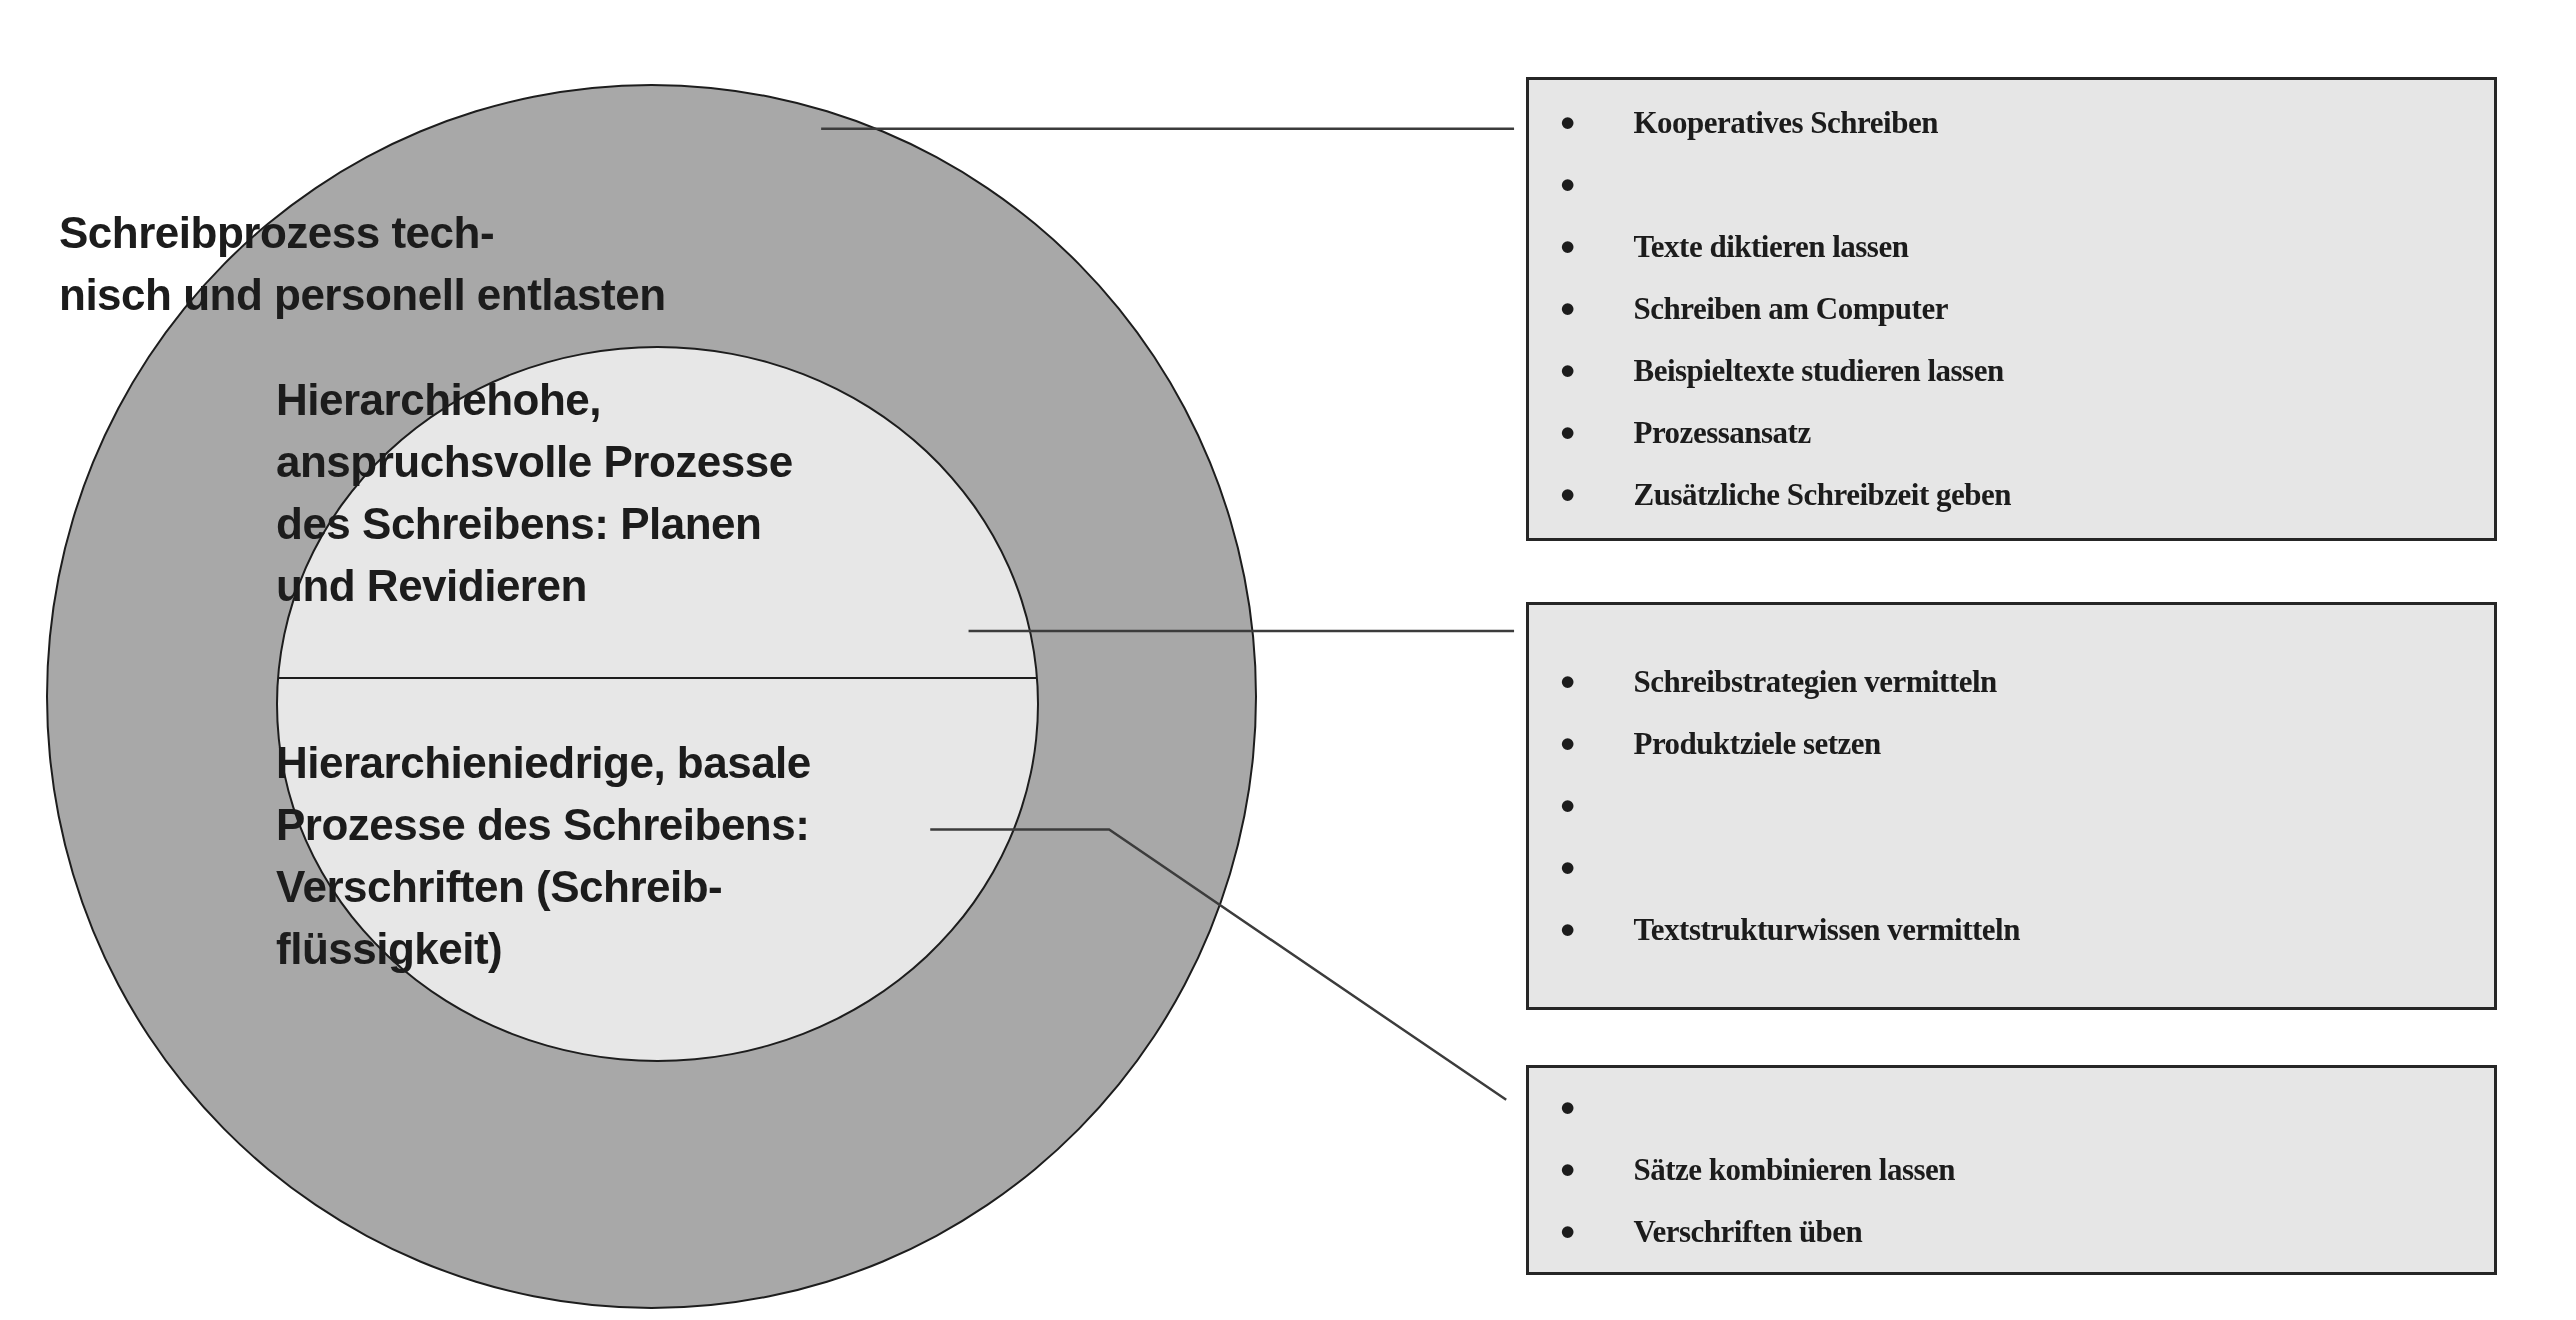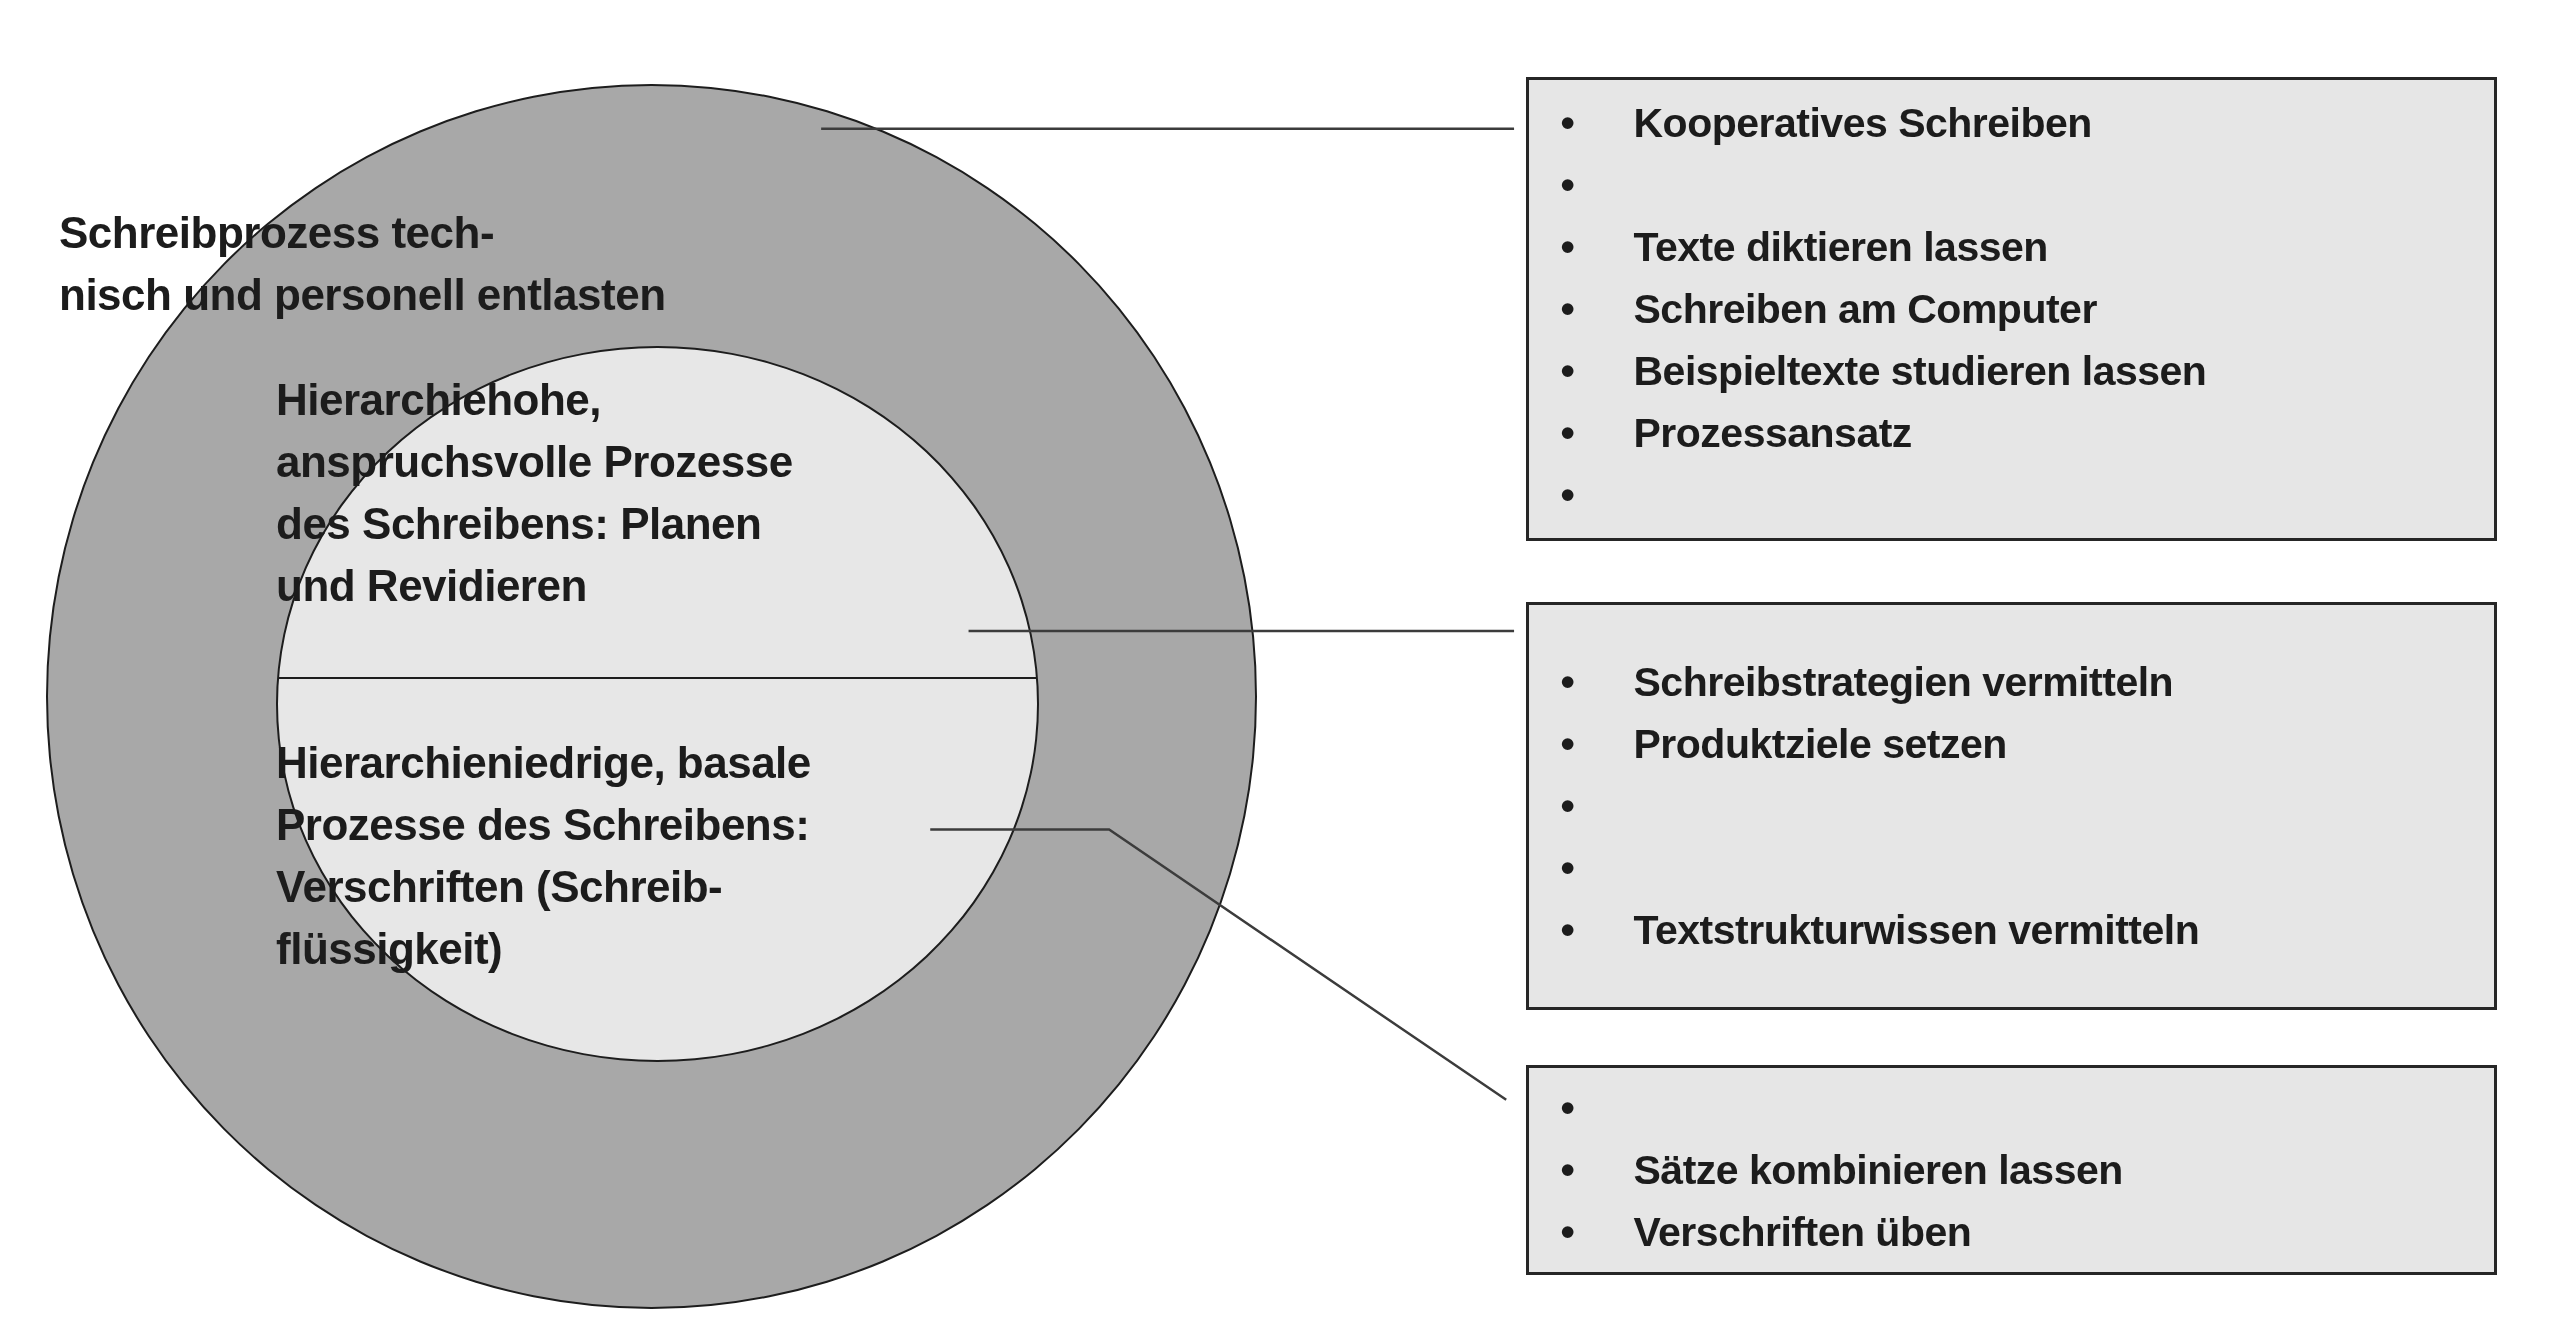--- a/index.html
+++ b/index.html
@@ -37,21 +37,21 @@
   .box{
     position:absolute;left:1526px;width:971px;
     box-sizing:border-box;border:3.9px solid #262626;background:var(--box-fill);
     display:flex;flex-direction:column;justify-content:center;
   }
   .box1{top:77px;height:464px;}
   .box2{top:602px;height:408px;}
   .box3{top:1065px;height:210px;}
   .row{display:flex;align-items:flex-start;padding-left:23.6px;}
   .bullet{flex:0 0 73px;font-weight:700;font-size:41px;line-height:62px;text-align:left;padding-left:7.9px;}
-  .itext{font-weight:700;font-size:41px;line-height:62px;letter-spacing:-0.5px;white-space:nowrap;}
+  .itext{font-weight:700;font-size:31px;line-height:62px;letter-spacing:-0.5px;white-space:nowrap;font-family:Liberation Serif, serif;}
 </style>
 </head>
 <body>
 
 <div class="canvas">
 
   <div class="circle outer"></div>
   <div class="circle inner"></div>
   <div class="divider"></div>
 
@@ -99,20 +99,21 @@
     <div class="row">
       <span class="bullet">•</span>
       <span class="itext">Beispieltexte studieren lassen</span>
     </div>
     <div class="row">
       <span class="bullet">•</span>
       <span class="itext">Prozessansatz</span>
     </div>
     <div class="row">
       <span class="bullet">•</span>
+      <span class="itext">Zusätzliche Schreibzeit geben</span>
     </div>
   </div>
 
   <div class="box box2">
     <div class="row">
       <span class="bullet">•</span>
       <span class="itext">Schreibstrategien vermitteln</span>
     </div>
     <div class="row">
       <span class="bullet">•</span>

